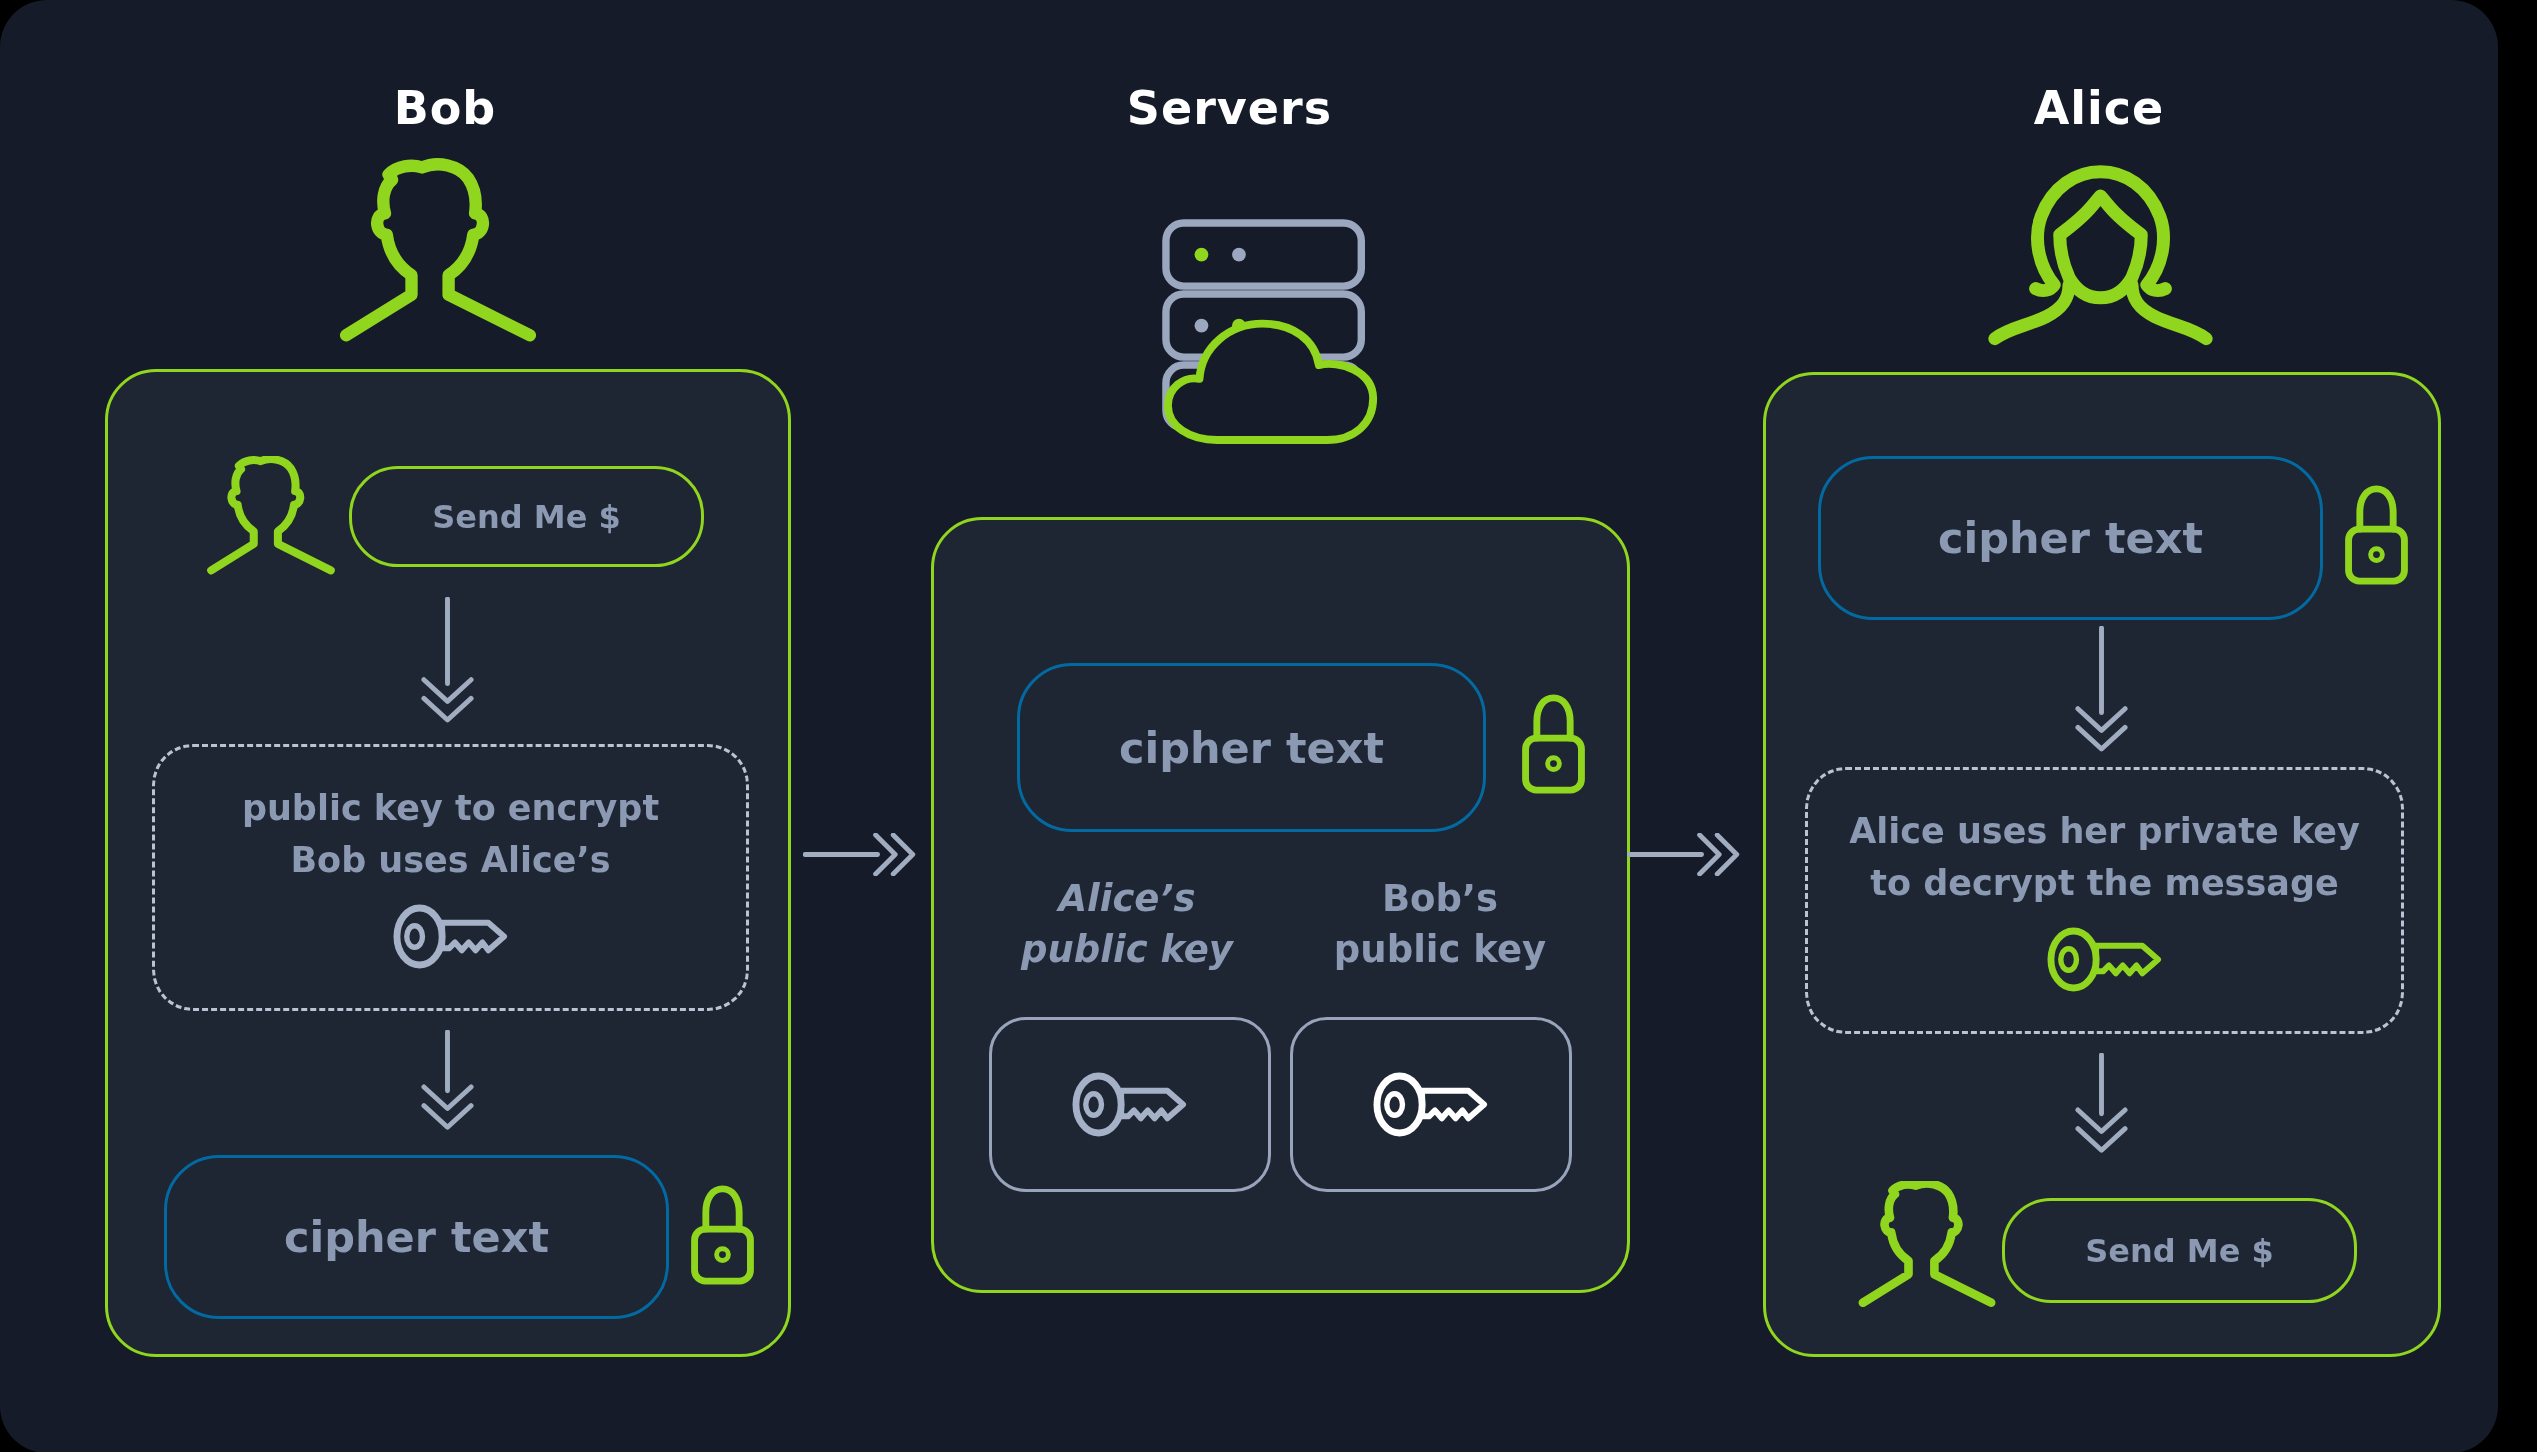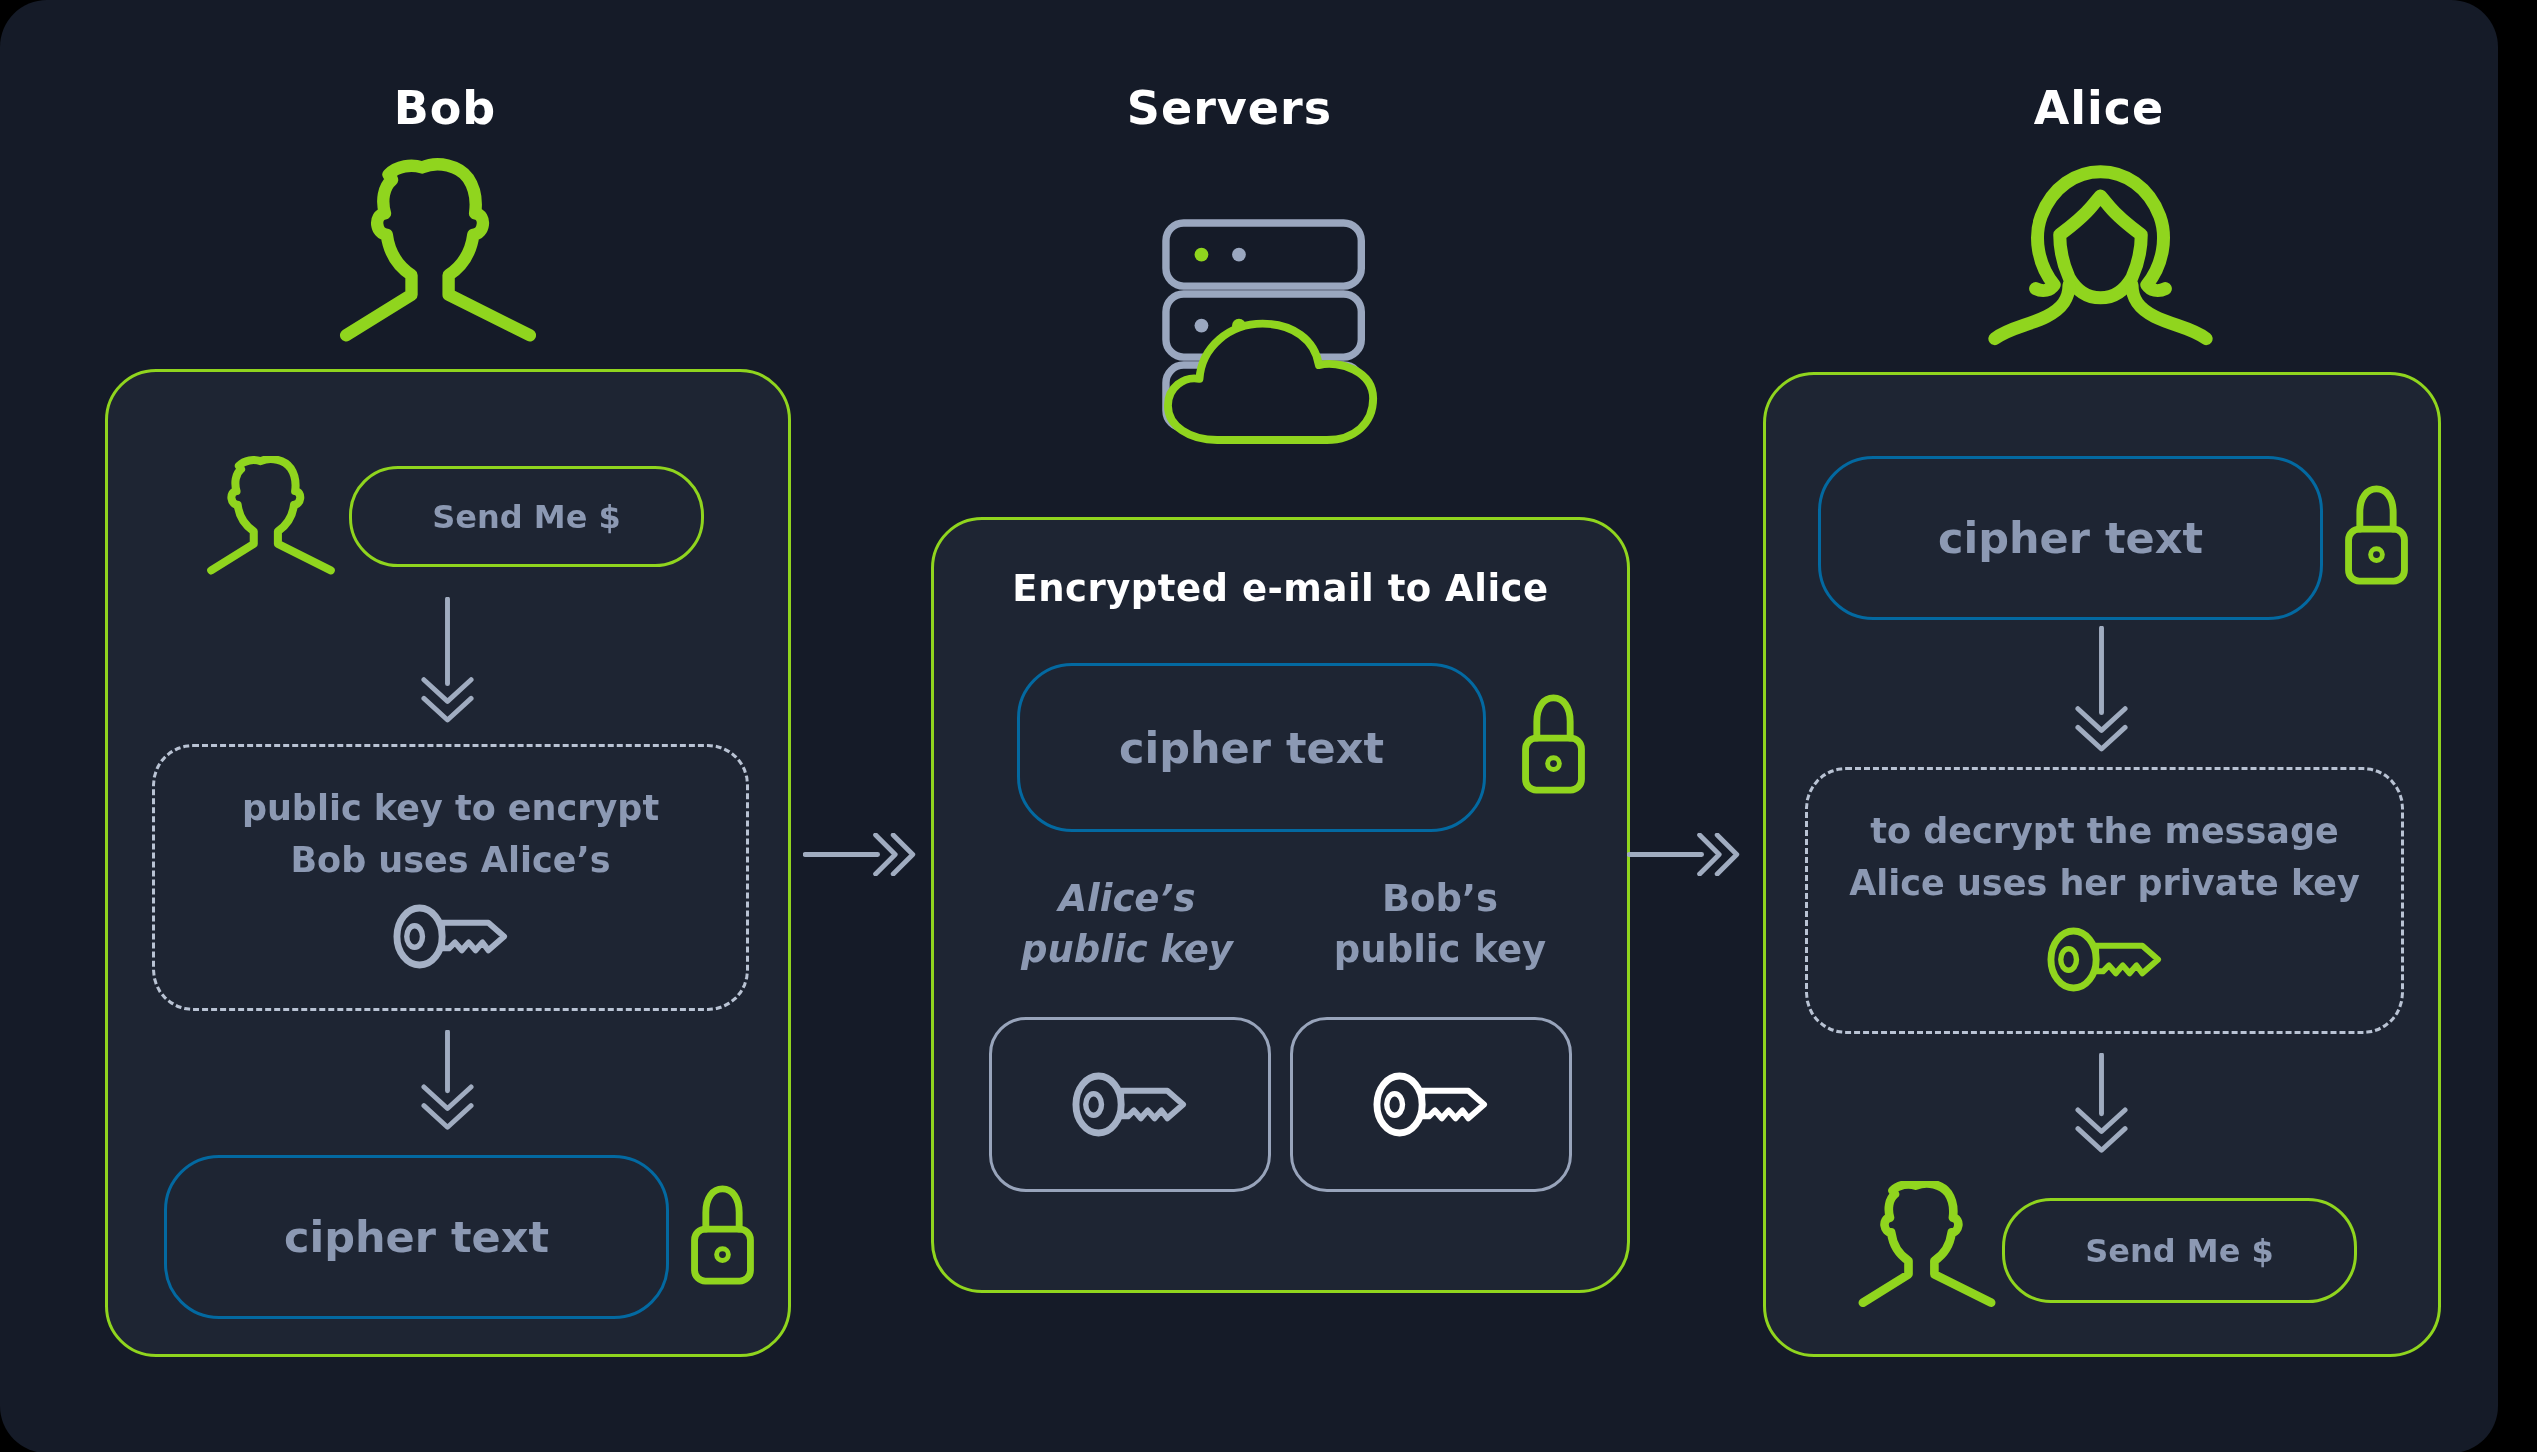--- a/index.html
+++ b/index.html
@@ -140,21 +140,20 @@
     <svg class="abs" style="left:583px;top:812px;" width="63" height="101" viewBox="0 0 64 103" stroke="#90d51e">
         <use href="#lock"></use>
       </svg>
   </div>
 
   <svg class="abs" style="left:803px;top:833px;" width="113" height="43" viewBox="0 0 115 44" stroke="#a0acc0">
       <use href="#harrow"></use>
     </svg>
 
   <div class="panel" style="left:931px;top:517px;width:693px;height:770px;">
-    <div class="srv-title">Encrypted e-mail to Alice</div>
 
     <div class="pill gray" style="left:83px;top:143px;width:463px;height:163px;">
       <span>cipher text</span>
     </div>
     <svg class="abs" style="left:588px;top:173px;" width="63" height="101" viewBox="0 0 64 103" stroke="#90d51e">
         <use href="#lock"></use>
       </svg>
 
     <div class="keylabel" style="left:55px;top:353px;width:276px;font-style:italic;">
       <div>Alice’s</div>
@@ -187,22 +186,22 @@
     </div>
     <svg class="abs" style="left:579px;top:109px;" width="63" height="101" viewBox="0 0 64 103" stroke="#90d51e">
         <use href="#lock"></use>
       </svg>
 
     <svg class="abs" style="left:306px;top:251px;" width="59" height="133" viewBox="0 0 60 135" stroke="#a0acc0">
         <use href="#varrow-long"></use>
       </svg>
 
     <div class="dashed-box" style="left:39px;top:392px;width:593px;height:261px;">
+      <div>Alice uses her private key</div>
       <div>to decrypt the message</div>
-      <div>Alice uses her private key</div>
       <svg style="margin-top:13.8px;" width="116" height="73" viewBox="0 0 118 74" stroke="#90d51e">
           <use href="#key"></use>
         </svg>
     </div>
 
     <svg class="abs" style="left:306px;top:678px;" width="59" height="108" viewBox="0 0 60 110" stroke="#a0acc0">
         <use href="#varrow-short"></use>
       </svg>
 
     <svg class="abs" style="left:87px;top:806px;" width="148" height="130" viewBox="0 0 120 104" stroke="#90d51e">

